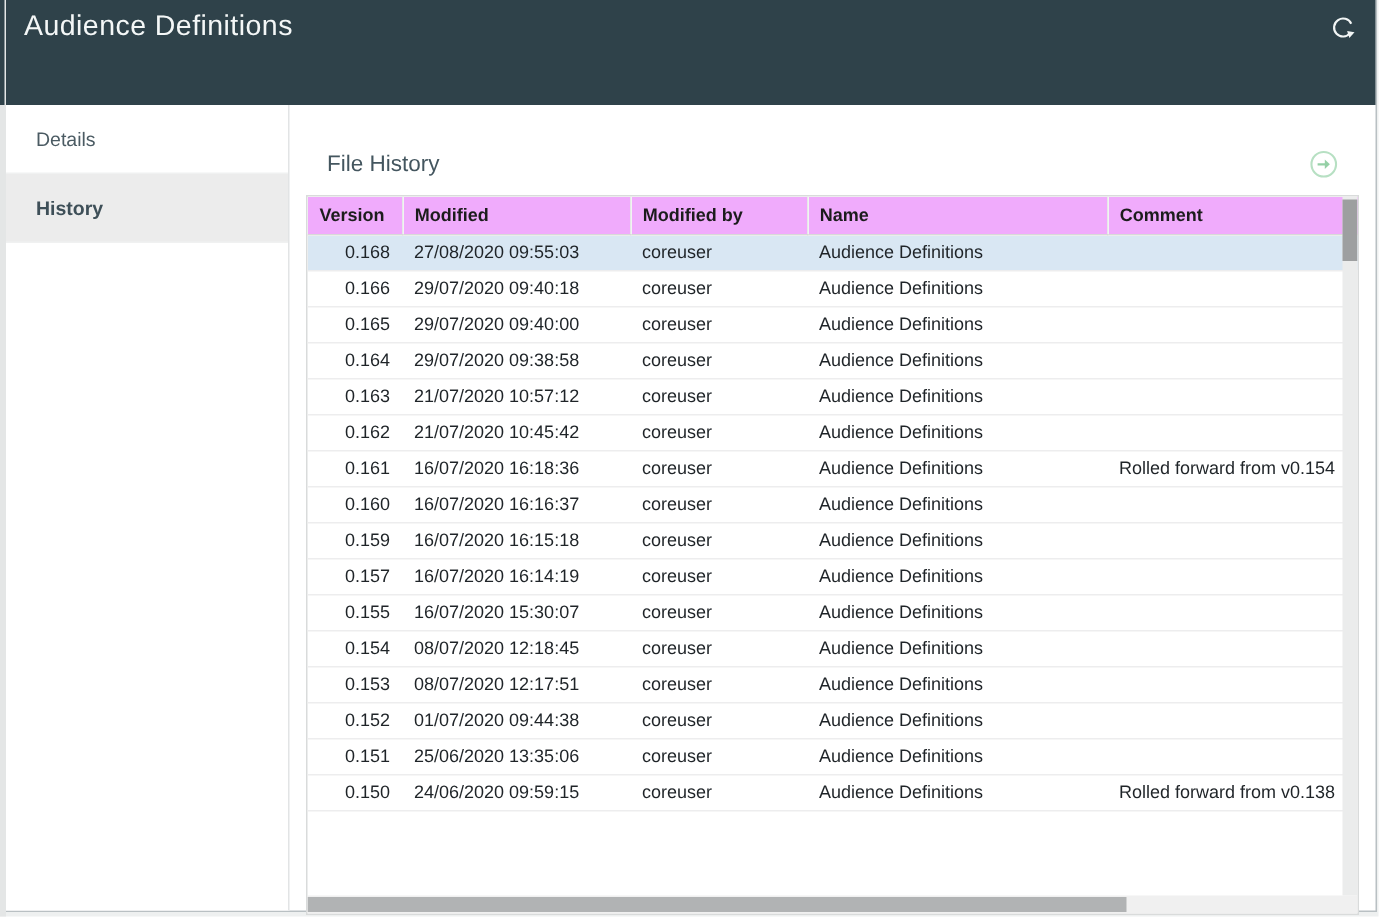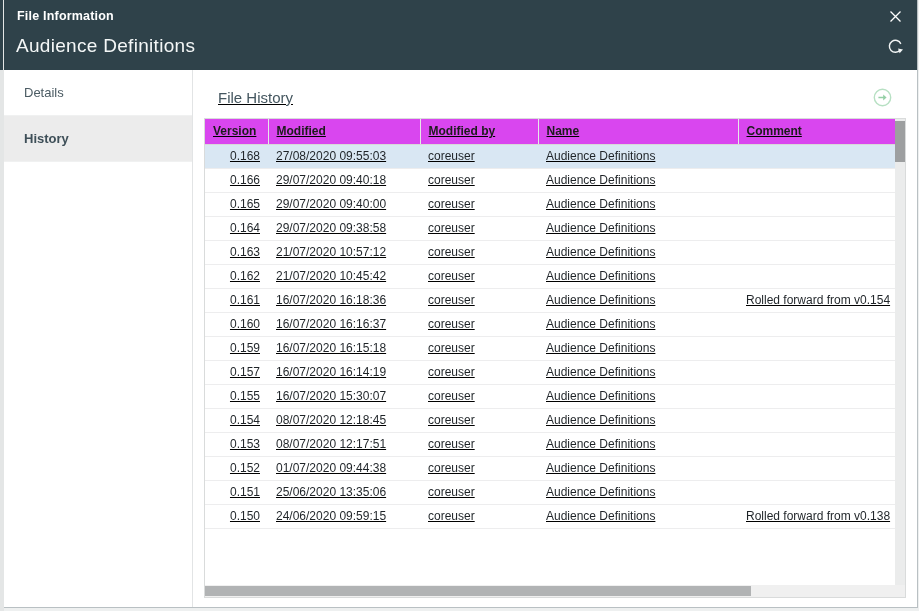--- a/index.html
+++ b/index.html
@@ -31,33 +31,33 @@
   .hdr-subtitle { font-size:19px; font-weight:400; letter-spacing:.3px; color:#f4f7f7; }
   .refresh-btn { width:20px; height:20px; display:flex; align-items:center; justify-content:center; cursor:pointer; }
 
   
   .dlg-body { flex:1 1 auto; display:flex; min-height:0; }
   .sidebar { width:189px; flex:0 0 auto; border-right:1px solid #e2e4e5; background:#fff; }
   .side-item { height:46px; display:flex; align-items:center; padding-left:20px;
                font-size:13px; color:#4b5b63; cursor:pointer; border-bottom:1px solid #f0f1f1; }
   .side-item.selected { background:var(--sidebar-selected-bg,#ececec); font-weight:bold; color:#3e4f58; }
 
-  .main { flex:1 1 auto; padding:0 11px; min-width:0;text-decoration:underline; }
+  .main { flex:1 1 auto; padding:12px 11px; min-width:0; }
   .heading-row { height:48px; display:flex; align-items:center; justify-content:space-between; }
   .section-title { font-size:15px; font-weight:400; color:#44565f; margin-left:14px; margin-top:6px; }
   .open-btn { width:19px; height:19px; margin-right:14px; margin-top:6px; cursor:pointer; }
 
   
   .table-wrap { position:relative; height:480px; overflow:hidden;
                 border:1px solid #d9dbdb; background:#fff; }
   table { border-collapse:collapse; table-layout:fixed; width:725px; font-size:12px; }
   col.c0{width:63px} col.c1{width:152px} col.c2{width:118px} col.c3{width:200px} col.c4{width:192px}
   thead th { text-align:left; font-weight:bold; color:#1c1c1c; height:25px;
              padding:0 8px; border-bottom:1px solid #d7d9d9; border-right:1px solid #e6e8e8;
-             background:#d946ef; white-space:nowrap; overflow:hidden; }
+             background:#f0abfc; white-space:nowrap; overflow:hidden; }
   thead th:last-child { border-right:none;margin-left:42px; }
   tbody td { height:24px; padding:0 8px; color:#1f2428; border-bottom:1px solid #ededee;
              white-space:nowrap; overflow:hidden; }
   tbody td.c-version { text-align:right; }
   tbody tr.selected td { background:var(--selected-row-bg,#d9e7f3); }
 
   
   .vscroll { position:absolute; top:0; right:0; bottom:12px; width:10px; background:#ebecec; }
   .vthumb  { position:absolute; top:2px; left:0; width:10px; height:41px; background:#9d9fa0; }
   .hscroll { position:absolute; left:0; right:0; bottom:0; height:12px; background:#f0f0f0; }
@@ -68,28 +68,20 @@
 </head>
 <body>
 
 <div class="stage">
   <div class="edge-strip"></div>
   <div class="edge-strip-top"></div>
 
   <div class="dialog">
 
     <div class="dlg-header">
-      <div class="hdr-row1">
-        <span class="hdr-title">File Information</span>
-        <span class="close-btn">
-          <svg width="13" height="13" viewBox="0 0 13 13">
-            <path d="M1.5 1.5 L11.5 11.5 M11.5 1.5 L1.5 11.5" stroke="#ffffff" stroke-width="1.3" fill="none"></path>
-          </svg>
-        </span>
-      </div>
       <div class="hdr-row2">
         <span class="hdr-subtitle">Audience Definitions</span>
         <span class="refresh-btn">
           <svg width="19" height="19" viewBox="0 0 20 20">
             <path d="M14.9 13.6 A 6.3 6.3 0 1 1 15.6 7.2" fill="none" stroke="#f2f5f5" stroke-width="1.5"></path>
             <path d="M12.7 12.2 L17.9 13.2 L14.3 17.2 Z" fill="#f2f5f5"></path>
           </svg>
         </span>
       </div>
     </div>

